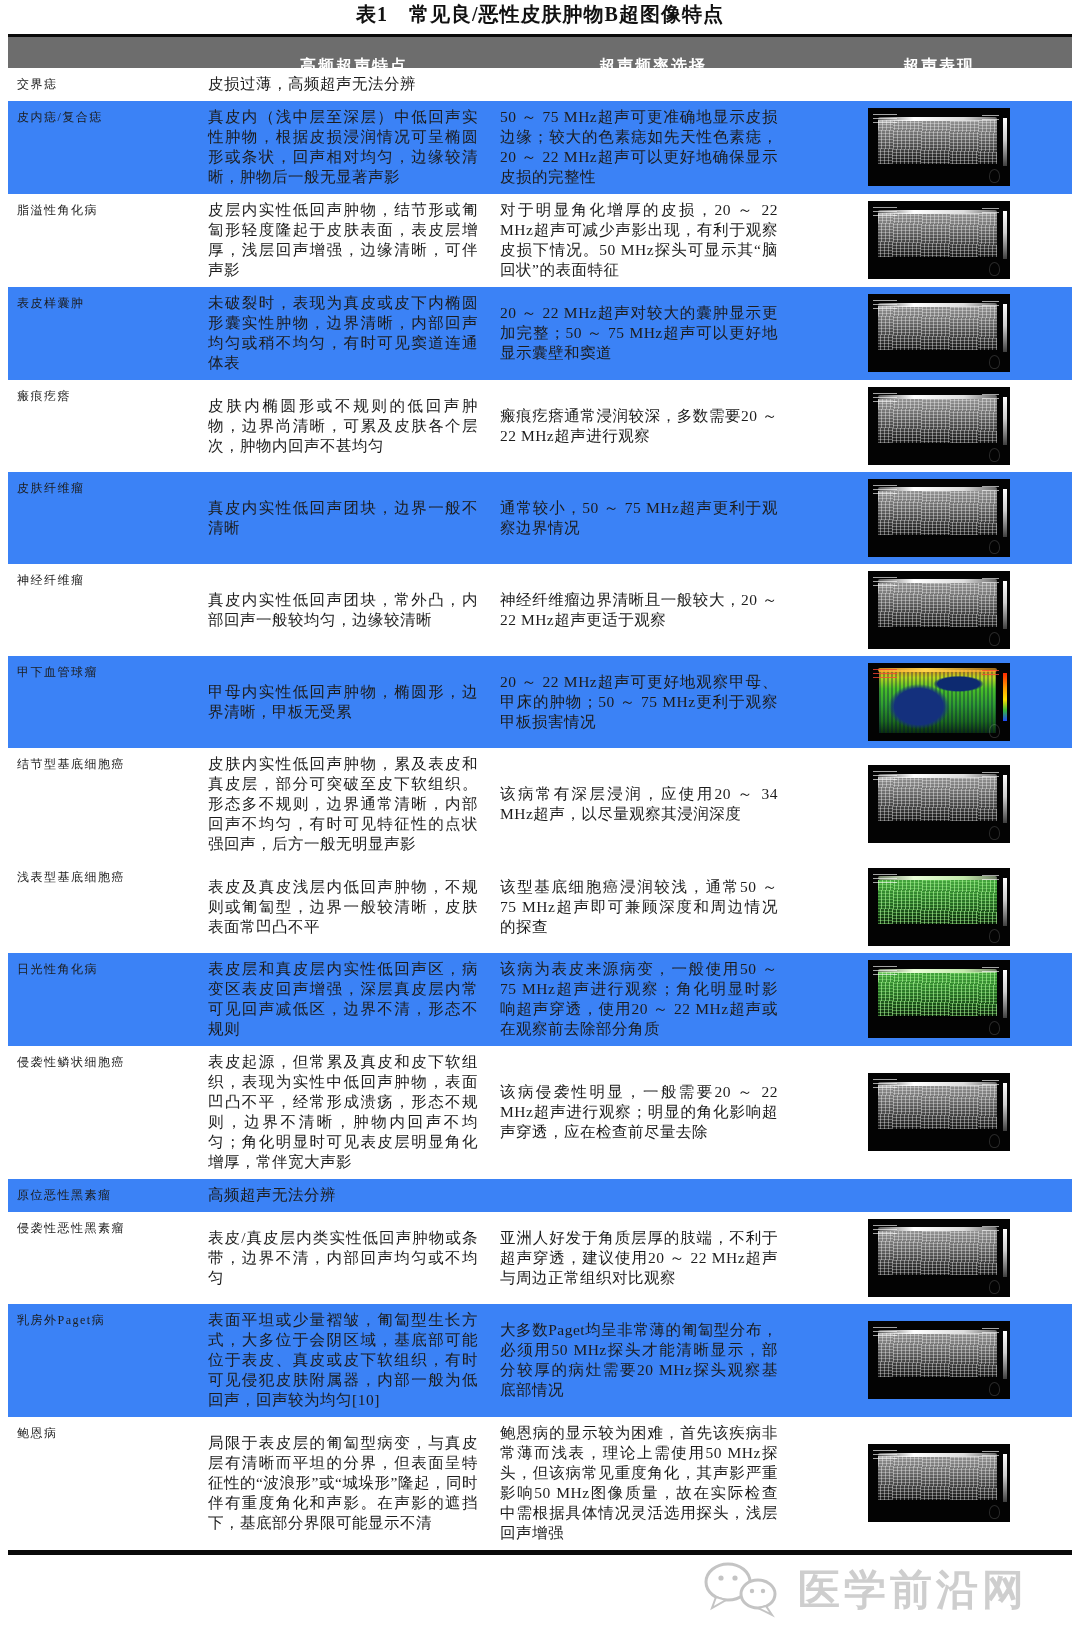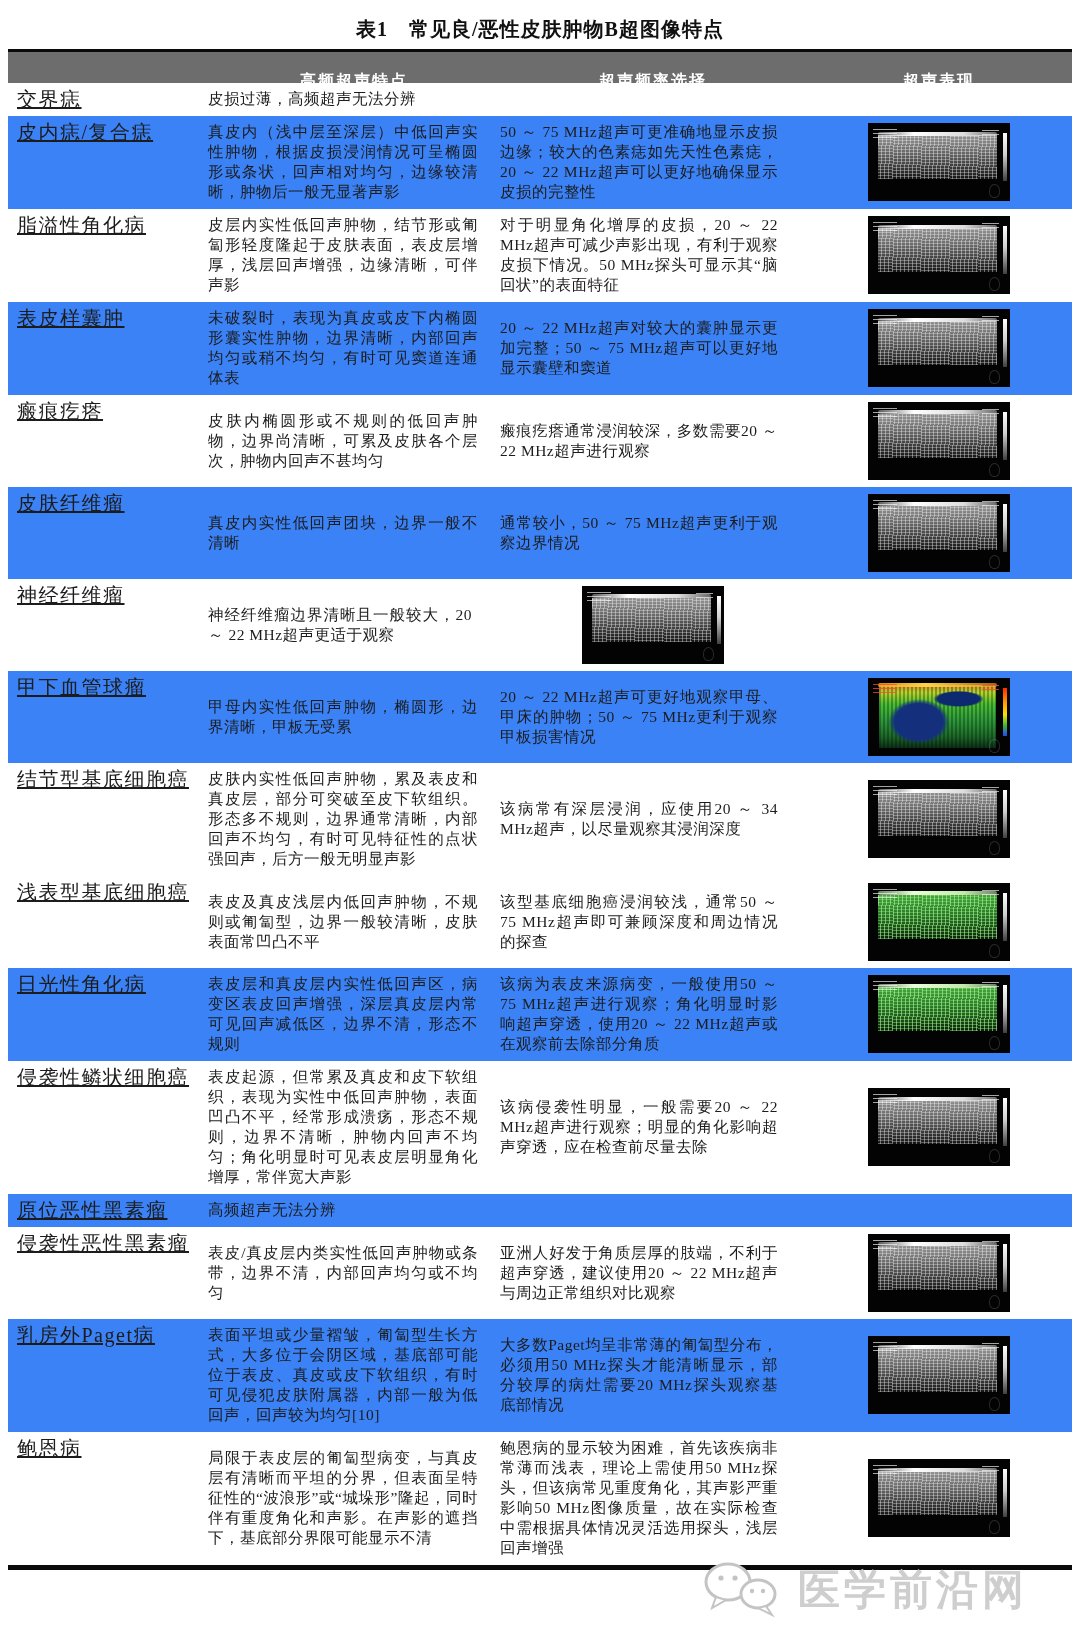--- a/index.html
+++ b/index.html
@@ -3,40 +3,40 @@
 <meta charset="utf-8">
 <style>
   html,body{margin:0;padding:0;background:#fff;}
   body{
     width:1080px;height:1638px;overflow:hidden;position:relative;
     font-family:"Liberation Serif","DejaVu Serif",serif;color:#1c1c1c;
   }
   .page{position:relative;width:1080px;height:1638px;}
   .doc-title{
     text-align:center;font-size:20px;font-weight:bold;color:#111;
-    padding:16px 0 6px 0;letter-spacing:1px;
+    padding:1px 0 6px 0;letter-spacing:1px;
   }
   .table-wrap{margin:0 8px;}
   .top-rule{height:3px;background:#0a0a0a;}
   .bottom-rule{height:5px;background:#0a0a0a;margin:0 8px;}
   .thead{
     background:#6d6d6d;color:#fff;
     display:grid;grid-template-columns:200px 292px 306px 1fr;
     align-items:center;height:31px;font-size:16px;font-weight:600;
   }
   .thead .hc{text-align:center;letter-spacing:2px;margin-top:19px;}
   .tbody{}
   .row{
     display:grid;grid-template-columns:200px 292px 306px 1fr;
     min-height:92px;align-items:center;background:#fff;
   }
   .row.shaded{background:#3b82f6;}
   .row.slim{min-height:31px;}
   .cell{font-size:15.5px;line-height:20px;padding:6px 0 7px 0;}
-  .c-name{padding-left:9px;align-self:start;letter-spacing:1.5px;font-size:20px;text-decoration:underline;}
+  .c-name{padding-left:9px;align-self:start;letter-spacing:1.5px;font-size:12px;}
   .c-feat{text-align:justify;padding-right:22px;letter-spacing:.5px;}
   .c-freq{text-align:justify;padding-right:28px;letter-spacing:.5px;}
   .c-img{display:flex;justify-content:center;align-items:center;}
   
   .us-img{width:142px;height:78px;background:#030303;position:relative;overflow:hidden;flex:0 0 auto;}
   .band{position:absolute;left:7%;right:9%;top:16%;height:56%;}
   .surf{position:absolute;left:7%;right:9%;top:11%;height:4px;border-radius:2px;}
   .img-gray .band{
     background:
       repeating-linear-gradient(93deg, rgba(255,255,255,.38) 0 1px, rgba(255,255,255,0) 1px 4px),
@@ -179,20 +179,21 @@
         <div class="us-annot"></div>
         <div class="us-annot2"></div>
         <div class="us-bar"></div>
         <div class="us-body"></div>
       </div>
     </div>
   </div>
 
   <div class="row">
     <div class="cell c-name">神经纤维瘤</div>
+    <div class="cell c-feat">真皮内实性低回声团块，常外凸，内部回声一般较均匀，边缘较清晰</div>
     <div class="cell c-freq">神经纤维瘤边界清晰且一般较大，20 ～ 22 MHz超声更适于观察</div>
     <div class="cell c-img">
       <div class="us-img img-gray">
         <div class="band"></div>
         <div class="surf"></div>
         <div class="us-annot"></div>
         <div class="us-annot2"></div>
         <div class="us-bar"></div>
         <div class="us-body"></div>
       </div>

